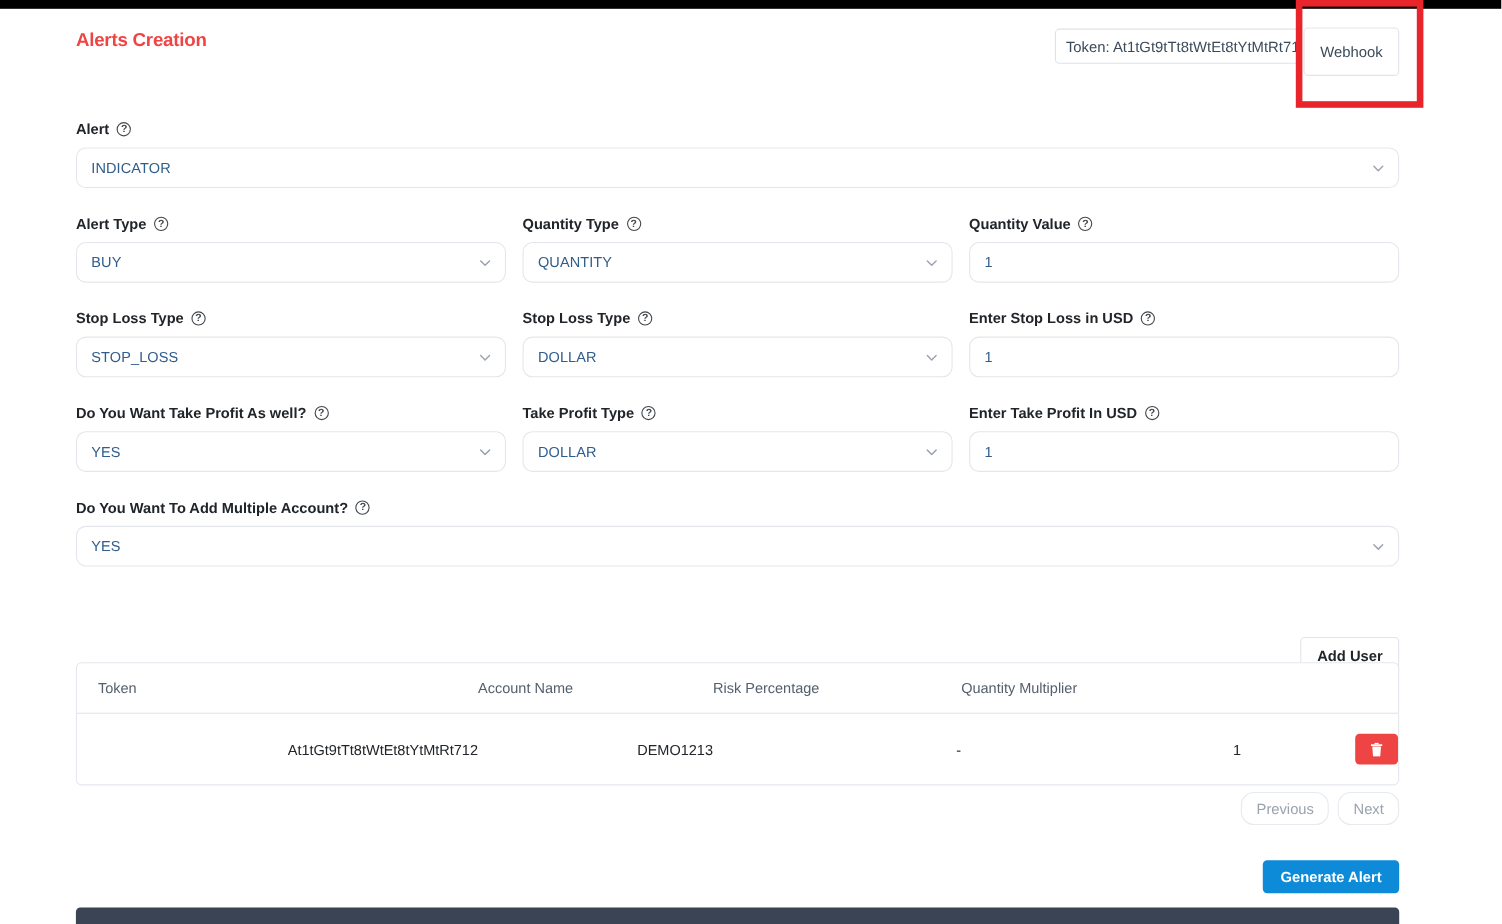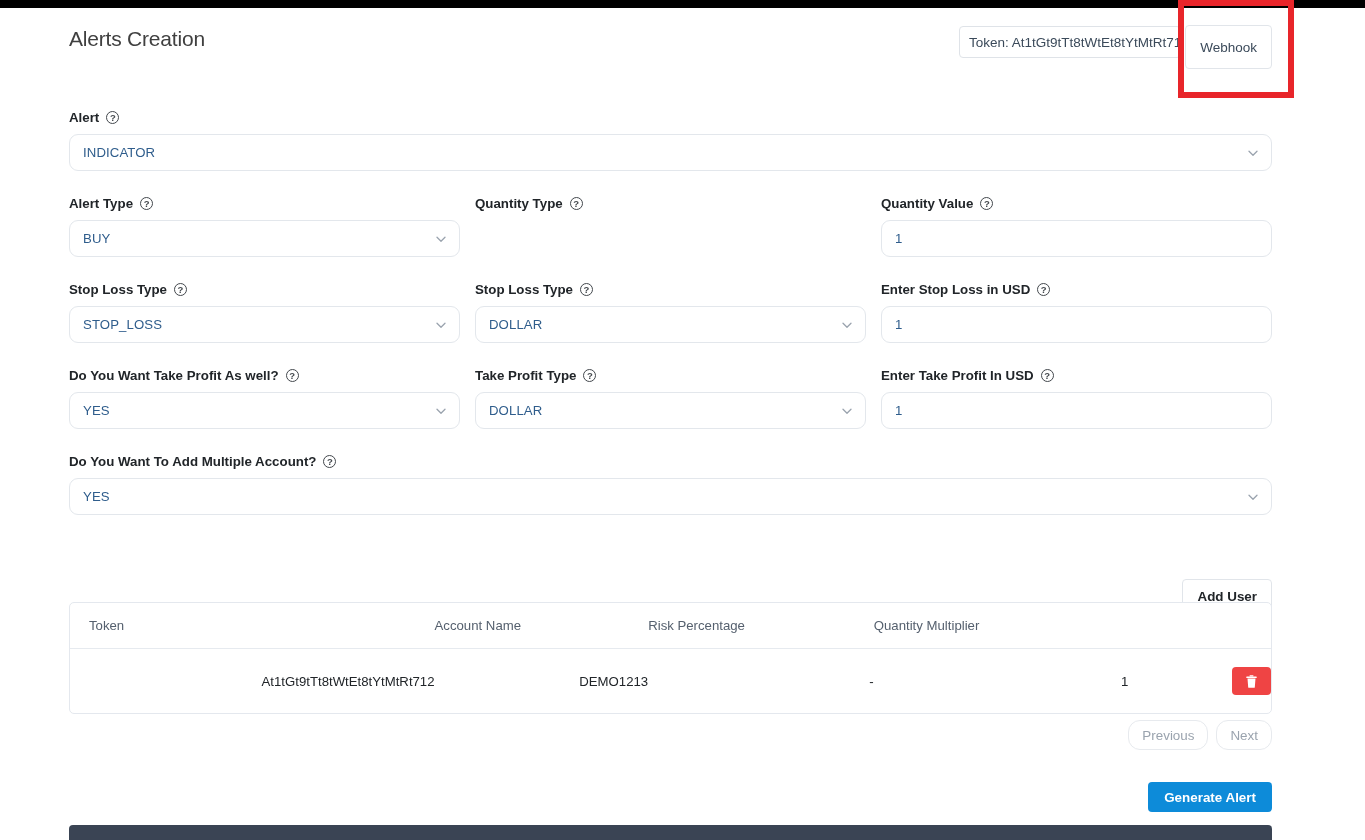--- a/index.html
+++ b/index.html
@@ -35,24 +35,24 @@
     top: 20px;
     left: 69px;
     width: 1203px;
     height: 46px;
   }
 
   .page-title {
     position: absolute;
     left: 0;
     top: 7px;
-    font-size: 21px;
-    font-weight: 400;
+    font-size: 17px;
+    font-weight: 700;
     letter-spacing: -0.2px;
-    color: #404040;
+    color: #ef4444;
   }
 
   .token-box {
     position: absolute;
     right: 91px;
     top: 6px;
     width: 222px;
     height: 32px;
     border: 1px solid #dfe3e8;
     border-radius: 4px;
@@ -368,20 +368,28 @@
               </svg>
           </span>
         </div>
       </div>
 
       <div class="field col2">
         <div class="field-label">
           <span>Quantity Type</span>
           <span class="help-icon">
             <span>?</span>
+          </span>
+        </div>
+        <div class="control">
+          <span>QUANTITY</span>
+          <span class="chev">
+            <svg viewBox="0 0 12 12">
+                <path d="M2 4.2 L6 8.2 L10 4.2" fill="none" stroke="currentColor" stroke-width="1.3" stroke-linecap="round" stroke-linejoin="round"></path>
+              </svg>
           </span>
         </div>
       </div>
 
       <div class="field col3">
         <div class="field-label">
           <span>Quantity Value</span>
           <span class="help-icon">
             <span>?</span>
           </span>

